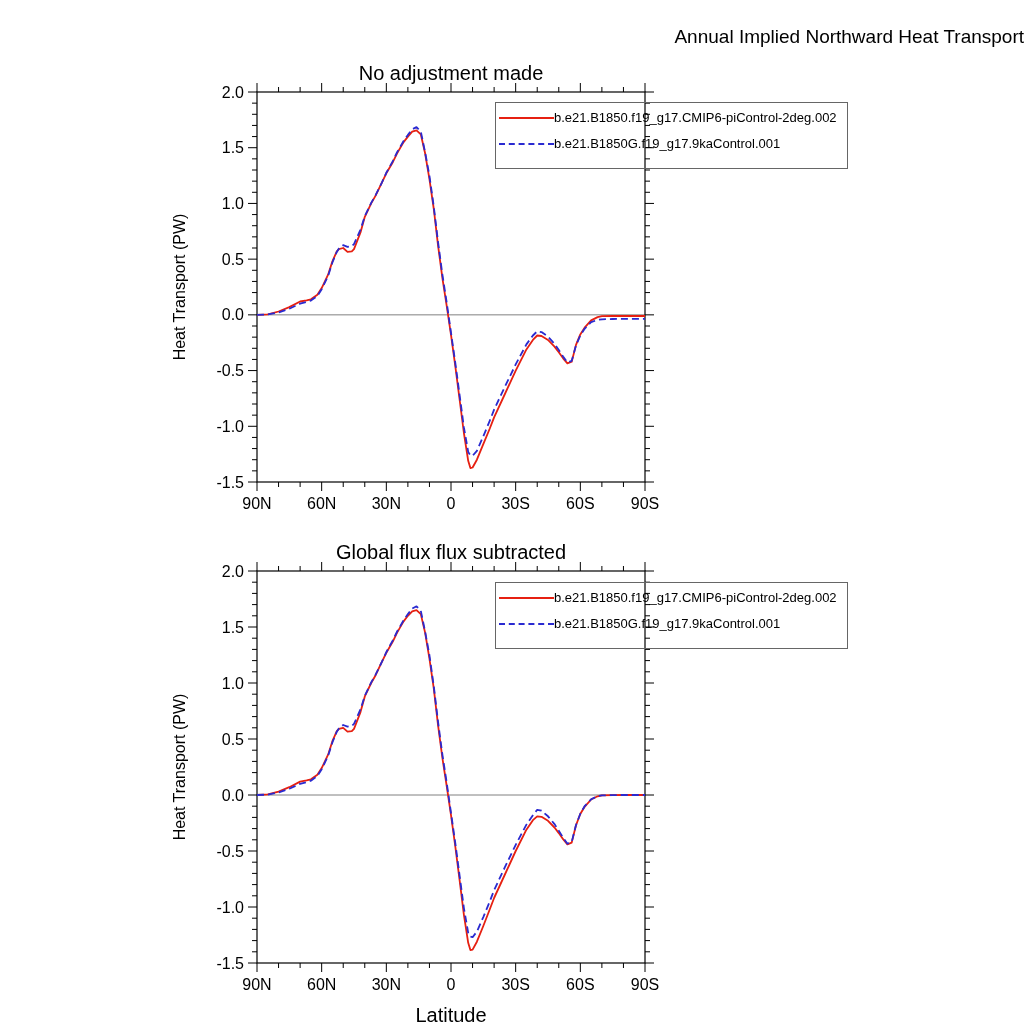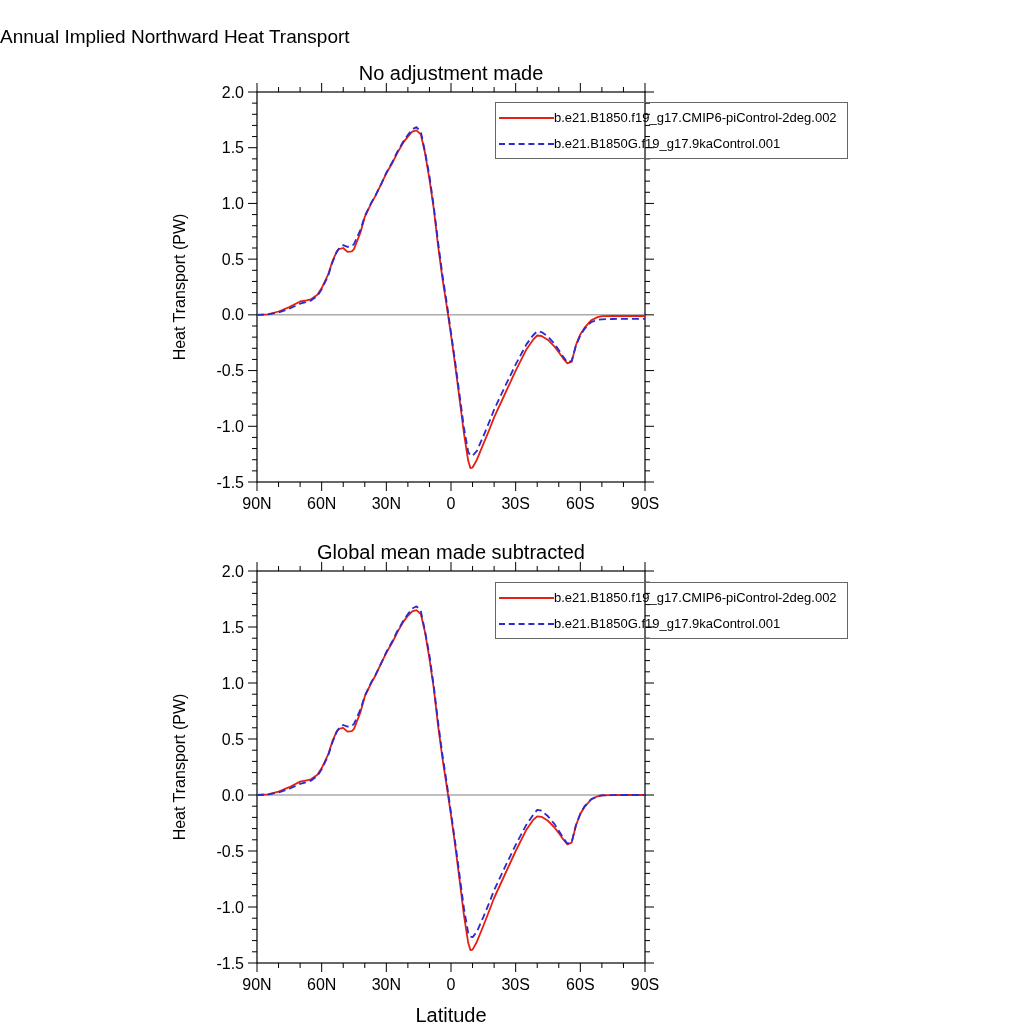--- a/index.html
+++ b/index.html
@@ -1,29 +1,29 @@
 <!DOCTYPE html>
 <html><head>
 <meta charset="utf-8">
 <style>
   html,body{margin:0;padding:0;background:#fff;}
   #canvas{position:relative;width:1024px;height:1024px;background:#ffffff;
           font-family:"Liberation Sans",sans-serif;color:#000;overflow:hidden;}
-  .main-title{position:absolute;top:26px;left:0;width:1024px;text-align:left;
+  .main-title{position:absolute;top:26px;left:0;width:1024px;text-align:right;
               font-size:19px;}
   .sub-title{position:absolute;left:257px;width:388px;text-align:center;font-size:20px;}
   .sub-title.p1{top:62px;}
   .sub-title.p2{top:541px;}
   .y-label{position:absolute;width:300px;height:20px;text-align:center;font-size:16px;
            transform:rotate(-90deg);}
   .y-label.p1{left:31px;top:277px;}
   .y-label.p2{left:31px;top:757px;}
   .x-label{position:absolute;left:257px;width:388px;text-align:center;font-size:20px;top:1004px;}
   #plots{position:absolute;left:0;top:0;}
-  .legend-box{position:absolute;left:495px;width:353px;height:57px;box-sizing:border-box;
+  .legend-box{position:absolute;left:495px;width:353px;height:67px;box-sizing:border-box;
               border:1px solid #666;background:transparent;padding:2px 0 0 3px;}
   .legend-box.p1{top:102px;}
   .legend-box.p2{top:582px;}
   .legend-row{display:flex;align-items:center;height:26px;}
   .legend-line{flex:0 0 55px;width:55px;height:0;}
   .legend-label{font-size:13px;white-space:nowrap;line-height:26px;}
 </style>
 </head>
 <body>
 
@@ -298,21 +298,21 @@
     <div class="legend-row">
       <span class="legend-line" style="border-top: 2px solid rgb(230, 32, 17);"></span>
       <span class="legend-label">b.e21.B1850.f19_g17.CMIP6-piControl-2deg.002</span>
     </div>
     <div class="legend-row">
       <span class="legend-line" style="border-top: 2px dashed rgb(42, 42, 208);"></span>
       <span class="legend-label">b.e21.B1850G.f19_g17.9kaControl.001</span>
     </div>
   </div>
 
-  <div class="sub-title p2">Global mean made subtracted</div>
+  <div class="sub-title p2">Global flux flux subtracted</div>
   <div class="y-label p2">Heat Transport (PW)</div>
 
   <div class="legend-box p2">
     <div class="legend-row">
       <span class="legend-line" style="border-top: 2px solid rgb(230, 32, 17);"></span>
       <span class="legend-label">b.e21.B1850.f19_g17.CMIP6-piControl-2deg.002</span>
     </div>
     <div class="legend-row">
       <span class="legend-line" style="border-top: 2px dashed rgb(42, 42, 208);"></span>
       <span class="legend-label">b.e21.B1850G.f19_g17.9kaControl.001</span>

